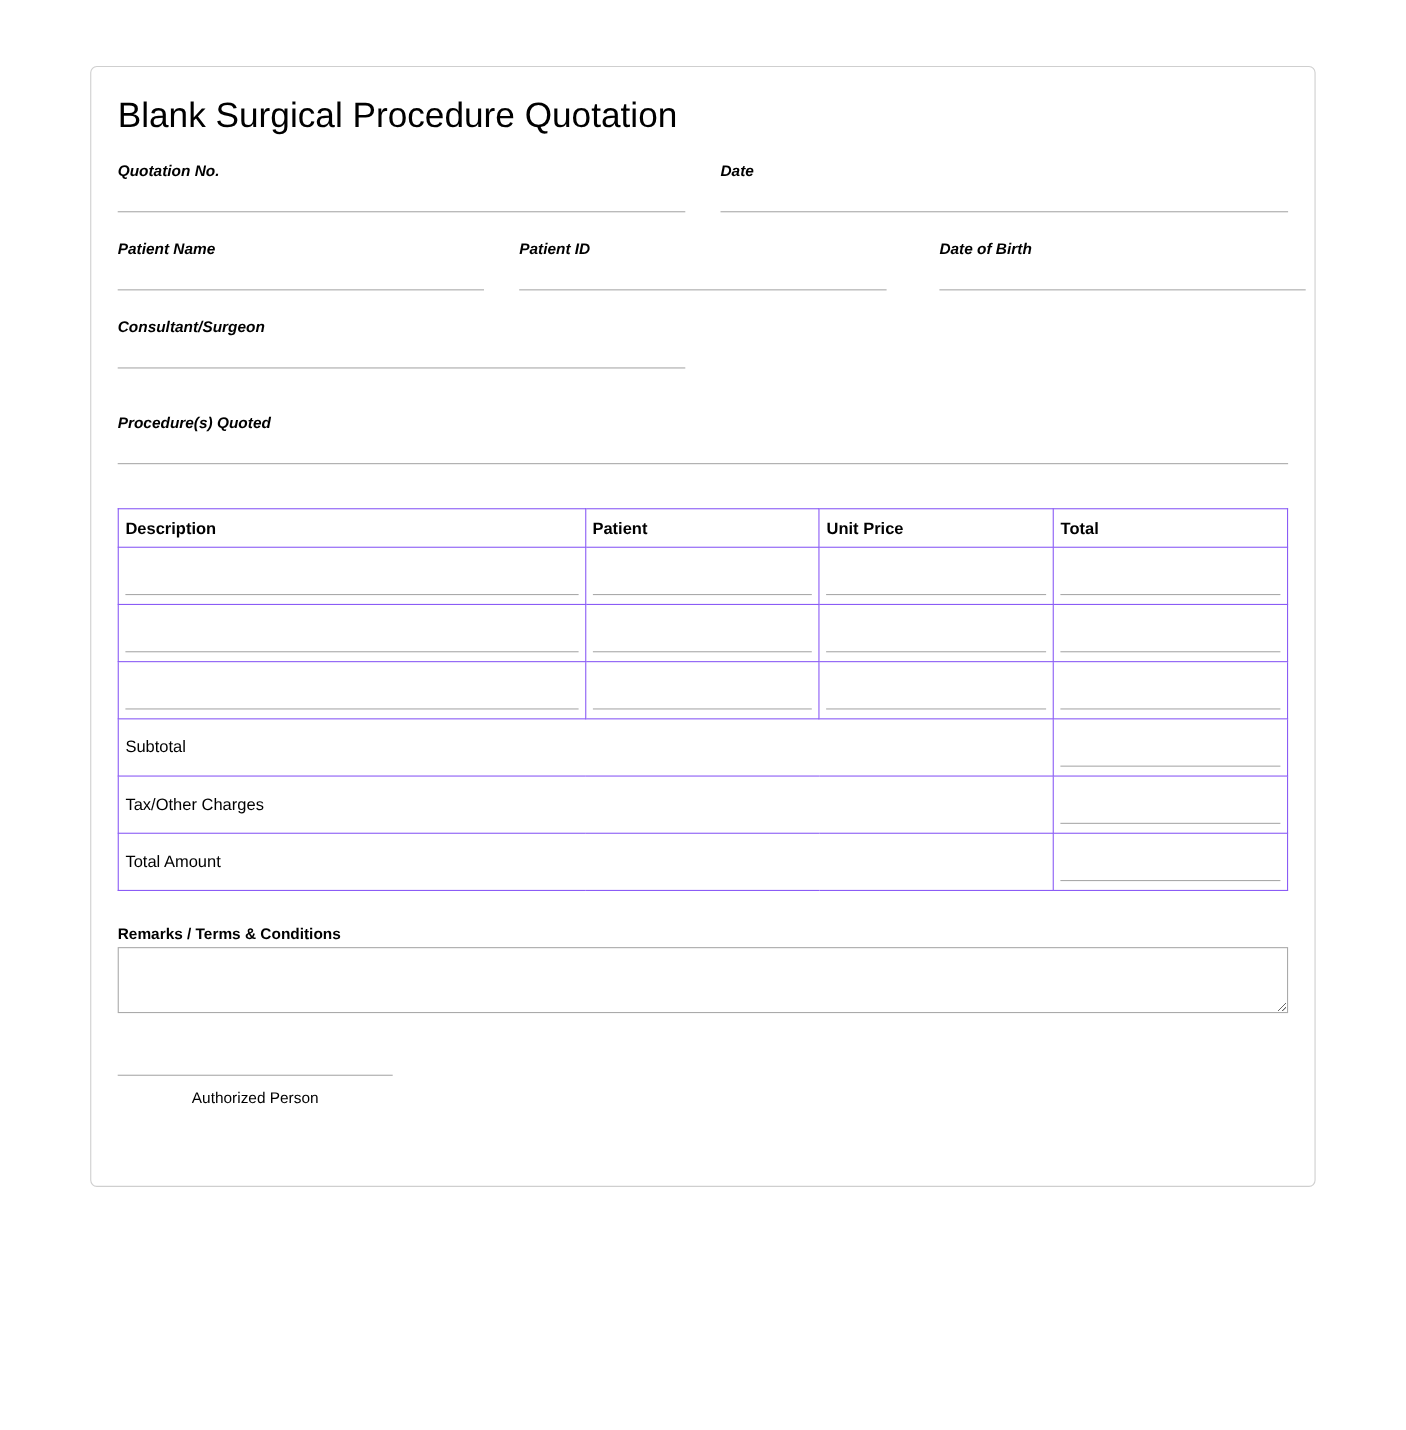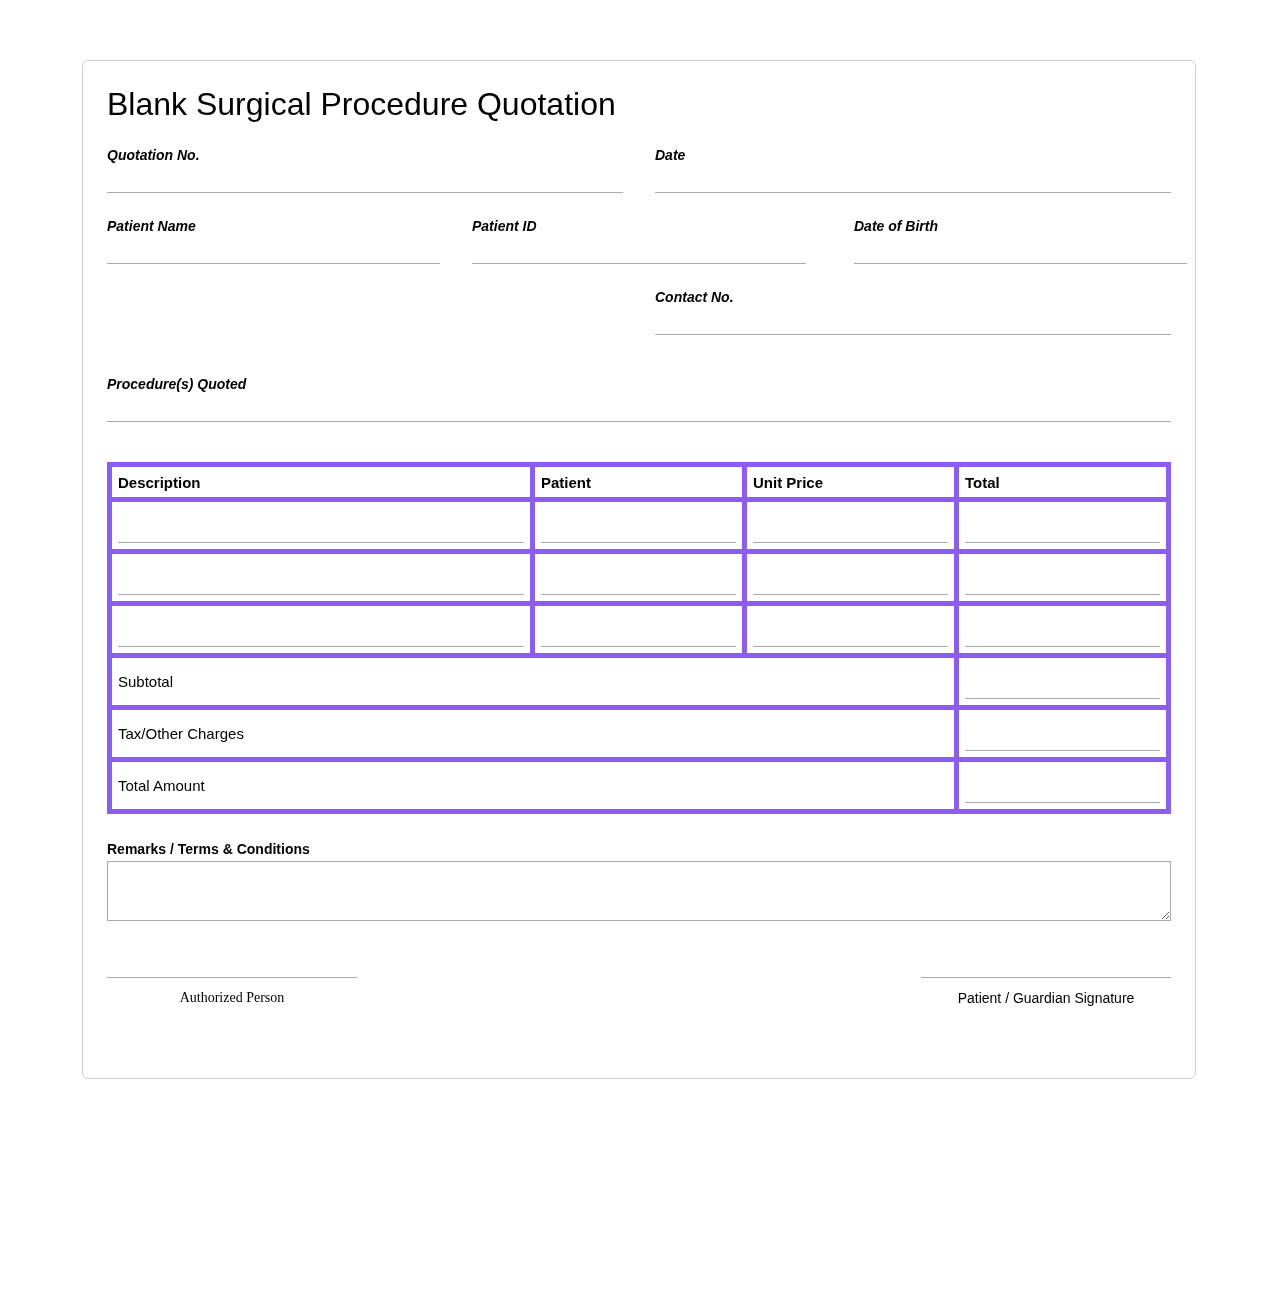--- a/index.html
+++ b/index.html
@@ -37,21 +37,21 @@
       font-family: "Liberation Sans", sans-serif; font-size: 14px;
       outline: none; padding: 0;
     }
     table.items {
       position: absolute; left: 24px; top: 401px;
       width: 1064px;
       border-collapse: collapse;
       font-size: 15px;
     }
     table.items th, table.items td {
-      border: 5px solid #8b5cf6;
+      border: 1px solid #8b5cf6;
       padding: 0 6px;
       text-align: left;
     }
     table.items th { height: 35px; font-weight: bold; }
     table.items td { height: 52px; vertical-align: middle; }
     .cell-line {
       display: block; width: 100%;
       border: none; border-bottom: 1px solid #aaaaaa;
       height: 22px; background: transparent; outline: none;
       margin-top: 12px;
@@ -66,21 +66,21 @@
     textarea.remarks {
       position: absolute; left: 24px; top: 800px;
       width: 1064px; height: 60px;
       border: 1px solid #aaaaaa; border-radius: 0;
       resize: vertical;
       font-family: "Liberation Sans", sans-serif; font-size: 14px;
     }
     .sig { position: absolute; top: 916px; width: 250px; text-align: center; }
     .sig .sig-line { border-top: 1px solid #aaaaaa; height: 1px; width: 250px; }
     .sig .sig-lbl { font-size: 14px; display: block; margin-top: 12px; }
-    .sig.left { left: 24px; font-family: Liberation Serif, serif; }
+    .sig.left { left: 24px; }
     .sig.right { left: 838px; }
   </style>
 </head>
 <body>
 
 <div class="card">
   <h1 class="title">Blank Surgical Procedure Quotation</h1>
 
   <div class="field" style="left:24px; top:86px; width:516px; height:46px;">
     <span class="lbl">Quotation No.</span>
@@ -97,22 +97,22 @@
   </div>
   <div class="field" style="left:389px; top:157px; width:334px; height:46px;">
     <span class="lbl">Patient ID</span>
     <input class="line" type="text" value="" style="">
   </div>
   <div class="field" style="left:755px; top:157px; width:333px; height:46px;margin-left:16px;">
     <span class="lbl">Date of Birth</span>
     <input class="line" type="text" value="" style="">
   </div>
 
-  <div class="field" style="left:572px; top:228px; width:516px; height:46px;">
-    <span class="lbl">Contact No.</span>
+  <div class="field" style="left:24px; top:228px; width:516px; height:46px;">
+    <span class="lbl">Consultant/Surgeon</span>
     <input class="line" type="text" value="" style="">
   </div>
 
   <div class="field" style="left:24px; top:315px; width:1064px; height:46px;">
     <span class="lbl">Procedure(s) Quoted</span>
     <input class="line" type="text" value="" style="">
   </div>
 
   <table class="items">
     <colgroup>
@@ -193,17 +193,13 @@
     </tbody>
   </table>
 
   <span class="remarks-label">Remarks / Terms &amp; Conditions</span>
   <textarea class="remarks" style=""></textarea>
 
   <div class="sig left">
     <div class="sig-line"></div>
     <span class="sig-lbl">Authorized Person</span>
   </div>
-  <div class="sig right">
-    <div class="sig-line"></div>
-    <span class="sig-lbl">Patient / Guardian Signature</span>
-  </div>
 </div>
 
 </body></html>

